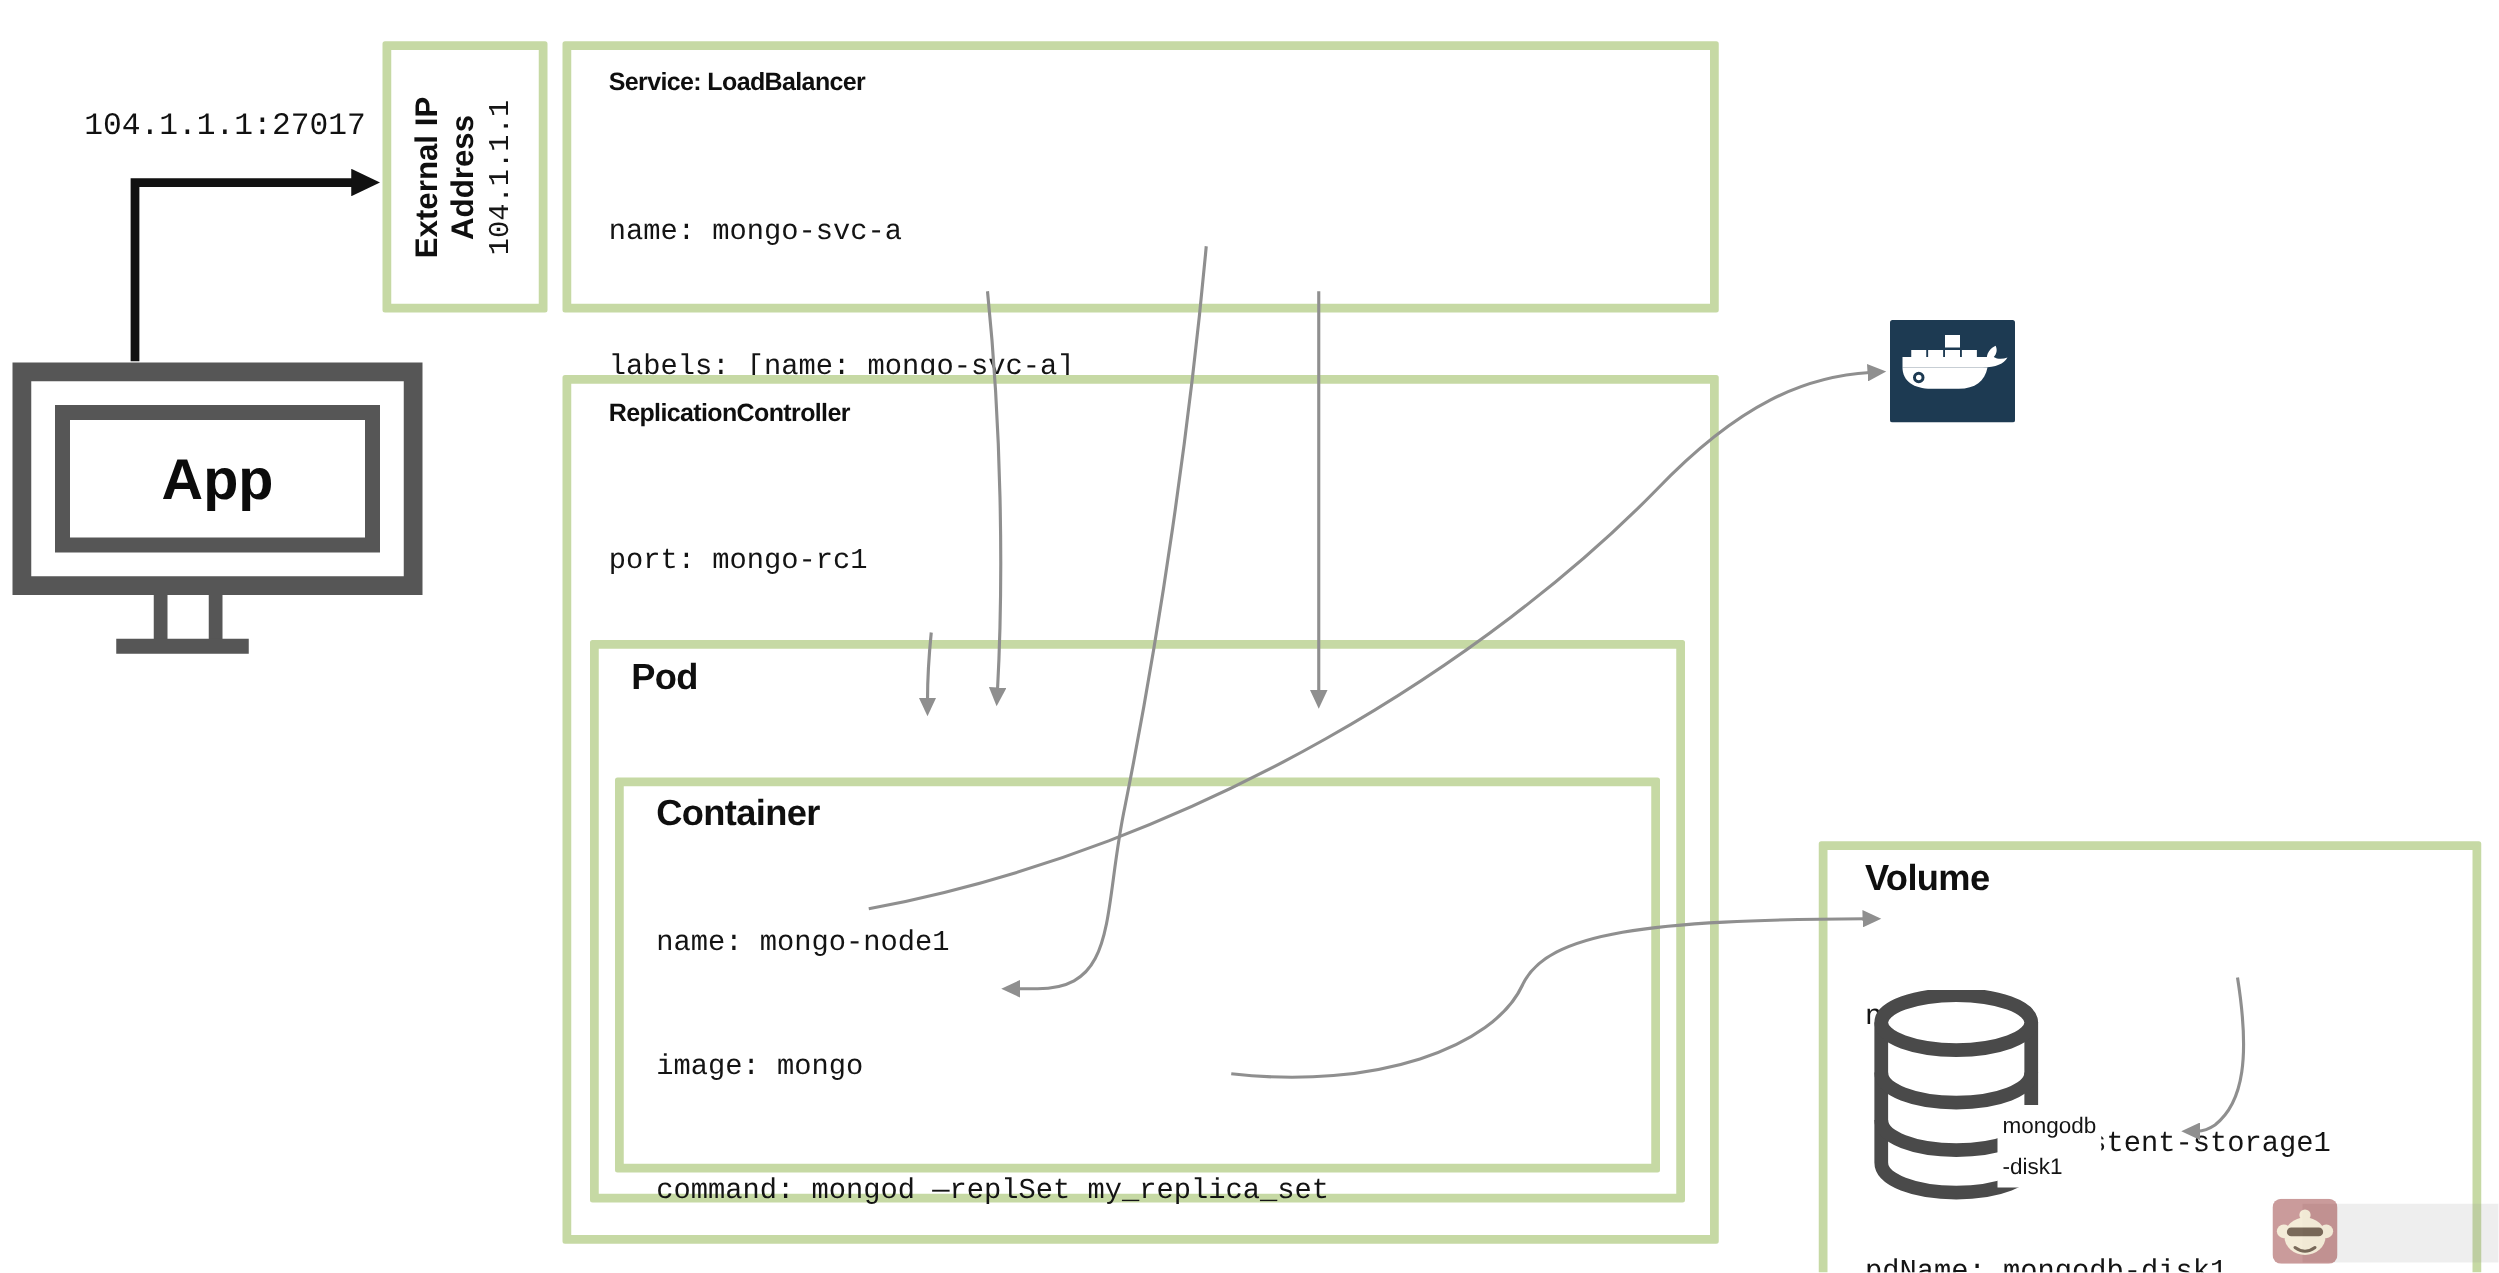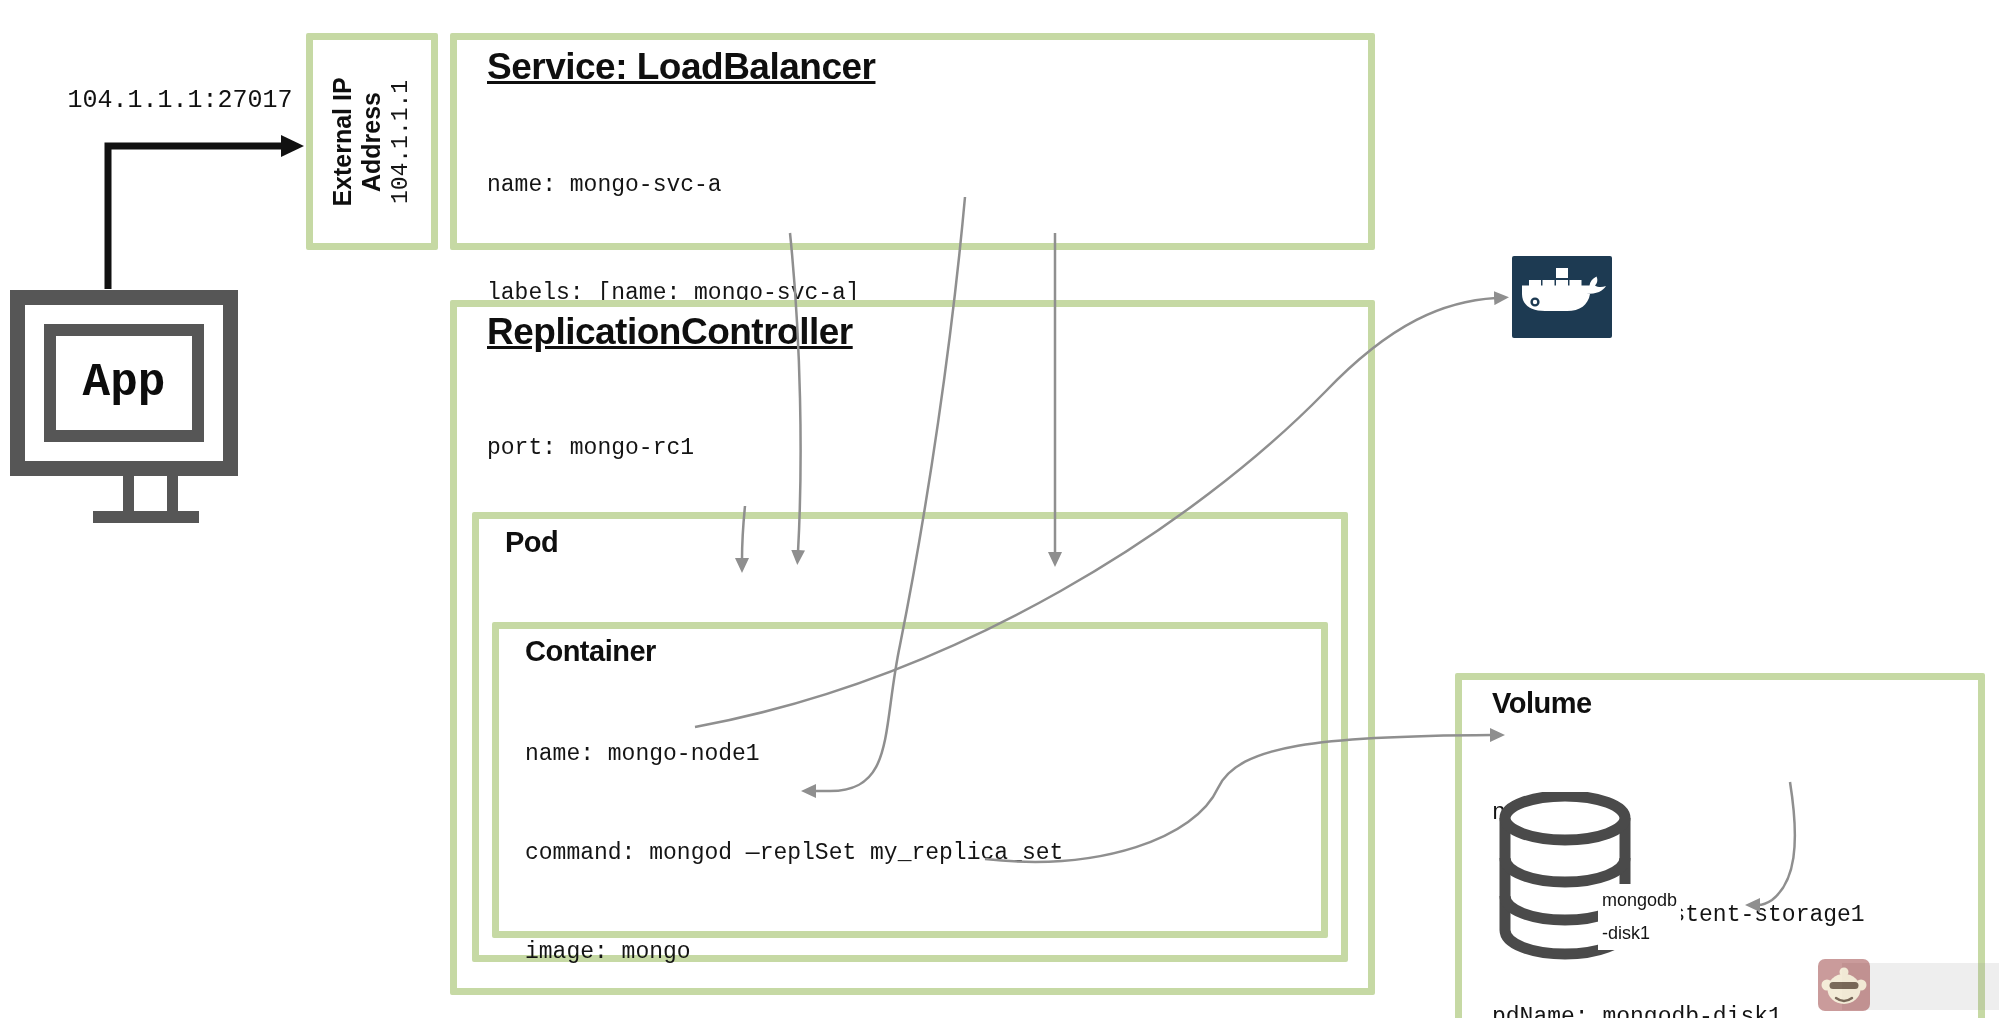--- a/index.html
+++ b/index.html
@@ -1,31 +1,31 @@
 <!DOCTYPE html>
 <html><head>
 <meta charset="utf-8">
 <style>
   html,body{margin:0;padding:0;background:#fff;}
   #canvas{position:relative;width:1999px;height:1018px;background:#fff;overflow:hidden;
           font-family:"Liberation Sans",sans-serif;color:#161616;}
   .gbox{position:absolute;border:7px solid #c6d9a4;background:#fff;box-sizing:border-box;border-radius:2px;}
   .box-title{font-weight:bold;color:#0f0f0f;letter-spacing:-0.5px;}
   .mono{font-family:"Liberation Mono","DejaVu Sans Mono",monospace;font-size:23px;color:#141414;white-space:pre;}
-  .t31{font-size:37px;line-height:33px;text-decoration:underline;}
+  .t31{font-size:20px;line-height:33px;}
   .t29{font-size:29px;line-height:34px;}
   .lines div{white-space:pre;}
   
   .extbox{display:flex;align-items:center;justify-content:center;}
   .ext-rot{transform:rotate(-90deg);text-align:center;white-space:nowrap;}
   .ext-rot .b{font-weight:bold;font-size:25px;line-height:29px;color:#0f0f0f;}
   .ext-rot .m{font-family:"Liberation Mono","DejaVu Sans Mono",monospace;font-size:23px;line-height:30px;}
   
-  .mon-outer{position:absolute;left:10px;top:290px;width:228px;height:186px;box-sizing:border-box;
-             border:15px solid #565656;background:#fff;padding:19px;font-family:Liberation Mono, monospace;}
+  .mon-outer{position:absolute;left:10px;top:290px;width:328px;height:186px;box-sizing:border-box;
+             border:15px solid #565656;background:#fff;padding:19px;}
   .mon-inner{width:100%;height:100%;box-sizing:border-box;border:12px solid #565656;
              display:flex;align-items:center;justify-content:center;font-weight:bold;font-size:46px;color:#0c0c0c;}
   .mon-leg{position:absolute;width:11px;height:38px;background:#565656;top:474px;}
   .mon-base{position:absolute;left:93px;top:511px;width:106px;height:12px;background:#565656;}
   .conn-label{position:absolute;left:180px;top:86px;transform:translateX(-50%);
               font-family:"Liberation Mono","DejaVu Sans Mono",monospace;font-size:25px;color:#111;}
   .docker-icon{position:absolute;left:1512px;top:256px;}
   .docker-label{position:absolute;left:1638px;top:273px;font-size:37px;color:#141414;}
   .disk-label{position:absolute;left:1598px;top:884px;background:#fff;padding:0 4px;
               font-family:Liberation Sans, sans-serif;font-size:18px;line-height:33px;white-space:pre;color:#141414;}
@@ -84,22 +84,22 @@
     <div class="box-title t29" style="margin-bottom:6px;">Pod</div>
     <div class="lines mono" style="line-height:32px;">
       <div>labels: [name: mongo-node1; instance: rod]</div>
     </div>
   </div>
 
   <div class="gbox" style="left:492px;top:622px;width:836px;height:316px;padding:5px 0 0 26px;">
     <div class="box-title t29" style="margin-bottom:4px;">Container</div>
     <div class="lines mono" style="line-height:33px;">
       <div>name: mongo-node1</div>
+      <div>image: mongo</div>
       <div>command: mongod —replSet my_replica_set</div>
-      <div>image: mongo</div>
       
       
       
       
     </div>
   </div>
 
   <div class="gbox" style="left:1455px;top:625px;width:530px;height:365px;padding:6px 0 0 30px;margin-top:48px;">
     <div class="box-title t29" style="margin-bottom:8px;">Volume</div>
     <div class="lines mono" style="line-height:34px;">

